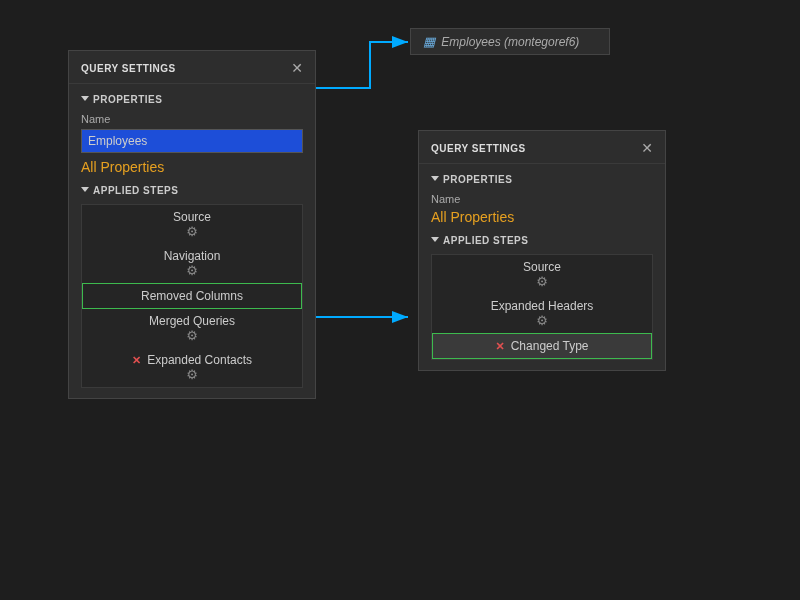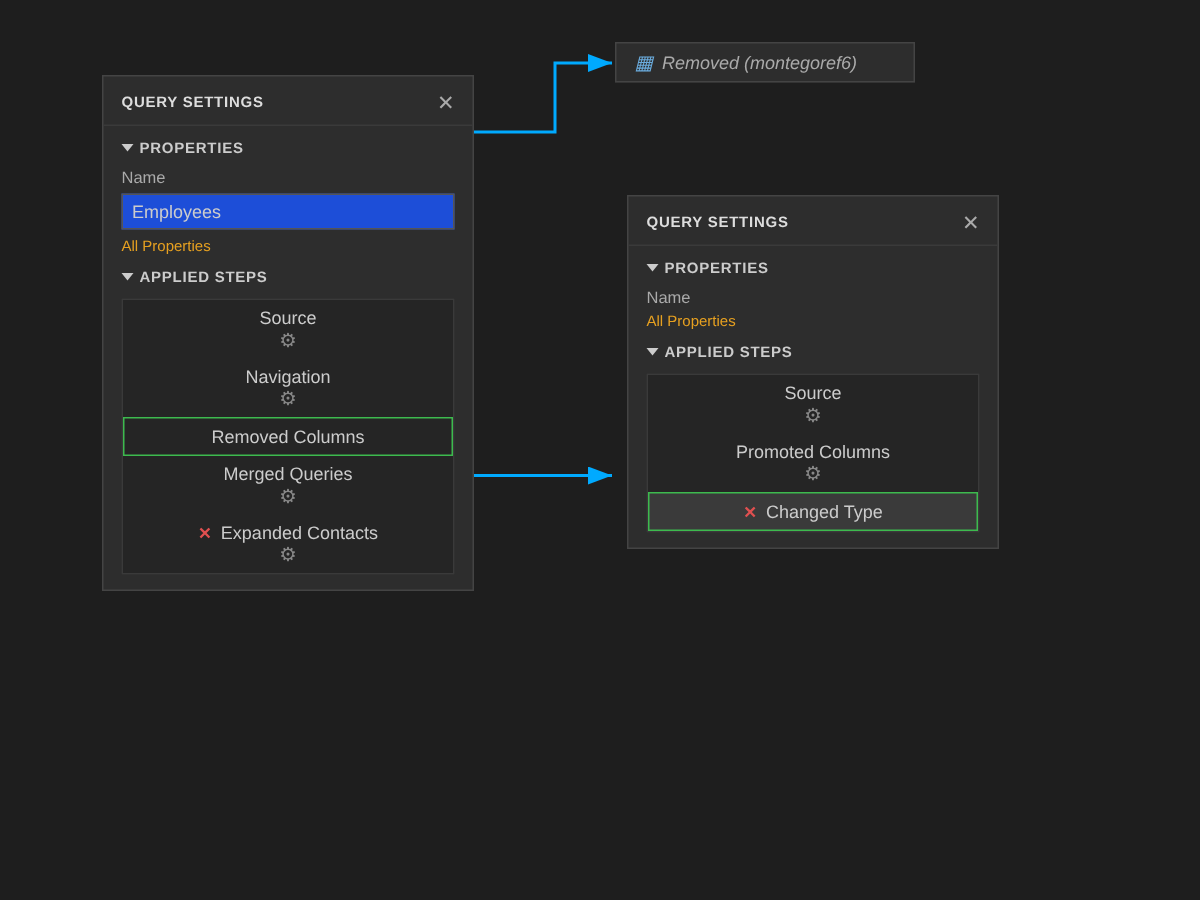--- a/index.html
+++ b/index.html
@@ -118,21 +118,21 @@
       background: #1d4ed8;
       border: 1px solid #555;
       color: #ccc;
       padding: 4px 6px;
       font-size: 12px;
       margin-bottom: 6px;
     }
 
     .all-properties-link {
       color: #e6a020;
-      font-size: 10px;
+      font-size: 14px;
       cursor: pointer;
       margin-bottom: 10px;
       display: block;
     }
 
     .steps-section {
       margin-top: 4px;
     }
 
     .steps-list {
@@ -194,21 +194,21 @@
   <polyline points="316,317 370,317 370,317 408,317" fill="none" stroke="#00aaff" stroke-width="2" marker-end="url(#arrowhead-right)"></polyline>
   <defs>
     <marker id="arrowhead-right" markerWidth="8" markerHeight="6" refX="8" refY="3" orient="auto">
       <polygon points="0 0, 8 3, 0 6" fill="#00aaff"></polygon>
     </marker>
   </defs>
 </svg>
 
 <div class="dbserver-badge">
   <span style="color:#6aabdc; font-size:13px;">▦</span>
-  <span style="color:#aaa; font-style:italic;">Removed (montegoref6)</span>
+  <span style="color:#aaa; font-style:italic;">Employees (montegoref6)</span>
 </div>
 
 <div class="panel-left">
   <div class="panel-header">
     <span class="panel-title">QUERY SETTINGS</span>
     <span class="close-btn">✕</span>
   </div>
   <div class="panel-body">
     
     <div class="section-header">
@@ -285,21 +285,21 @@
       <div class="steps-list">
 
       <div class="step-item">
             <div class="step-left">
               <span class="step-name">Source</span>
             </div>
             <span class="gear-icon">⚙</span>
           </div>
           <div class="step-item">
             <div class="step-left">
-              <span class="step-name">Promoted Columns</span>
+              <span class="step-name">Expanded Headers</span>
             </div>
             <span class="gear-icon">⚙</span>
           </div>
           <div class="step-item" style="border: 1.5px solid rgb(61, 186, 78); background-color: rgb(58, 58, 58);">
             <div class="step-left">
               <span class="error-x">✕</span>
               <span class="step-name">Changed Type</span>
             </div>
           </div>
         </div>

